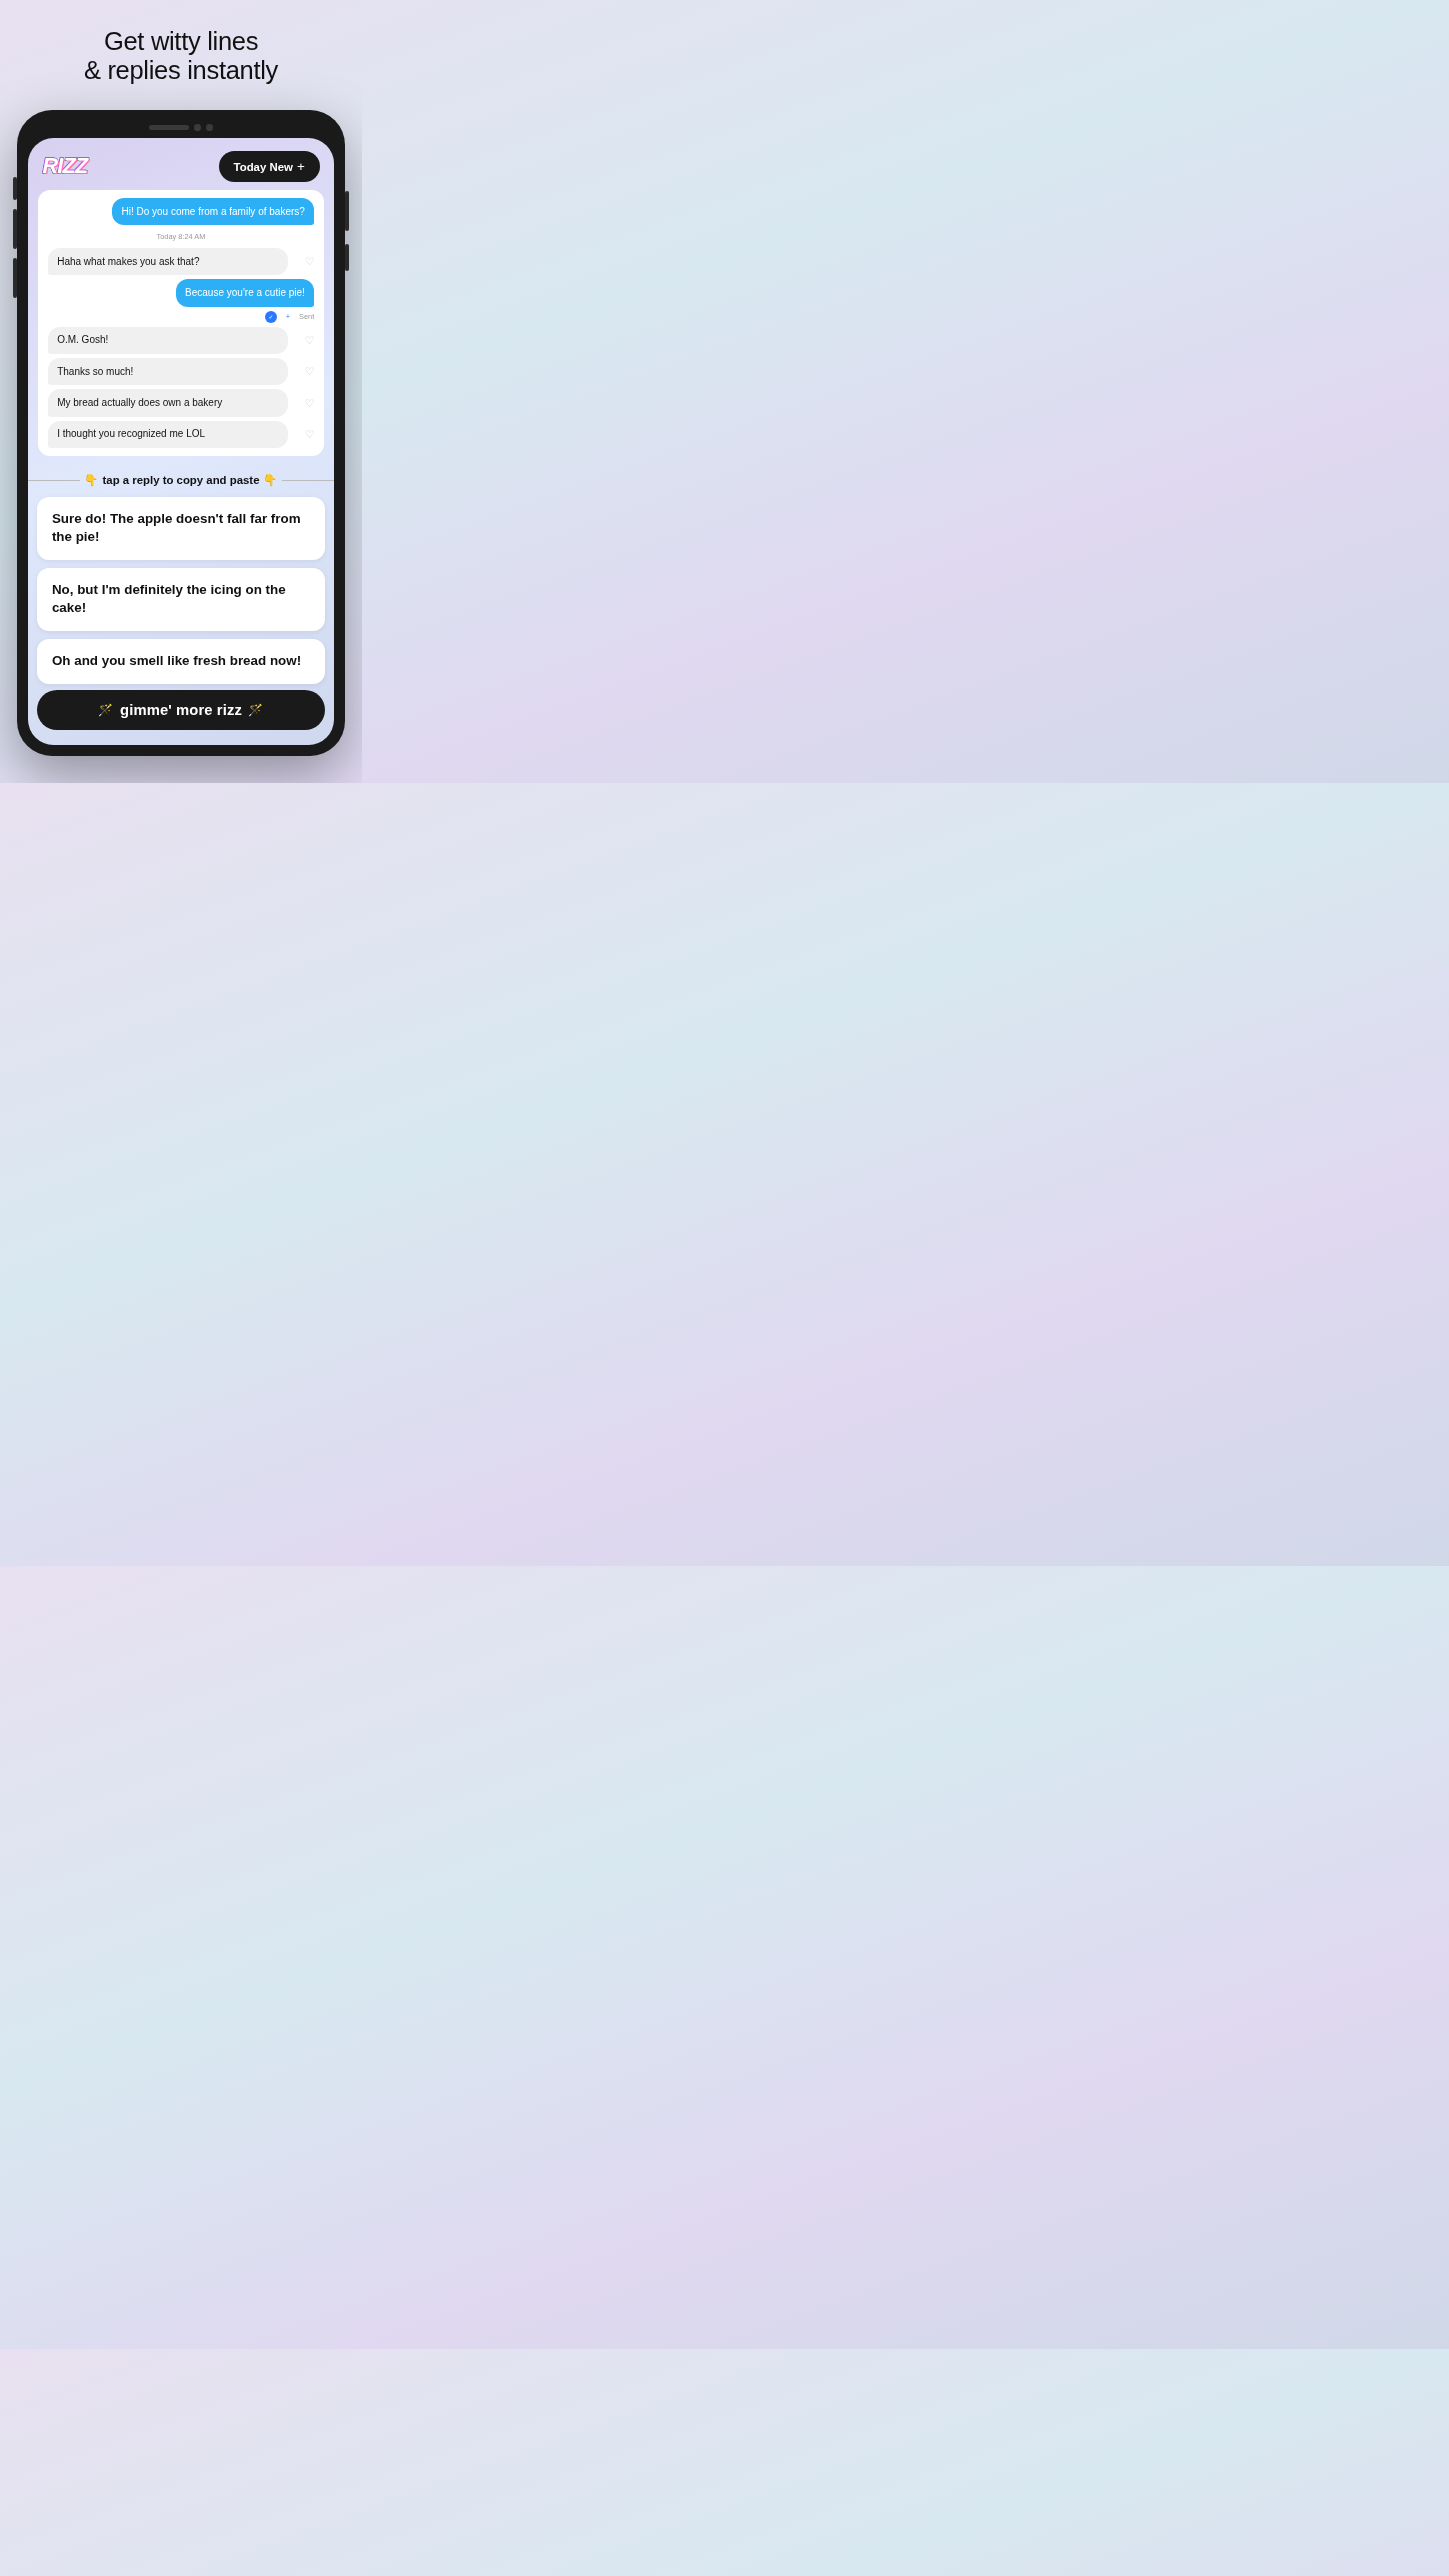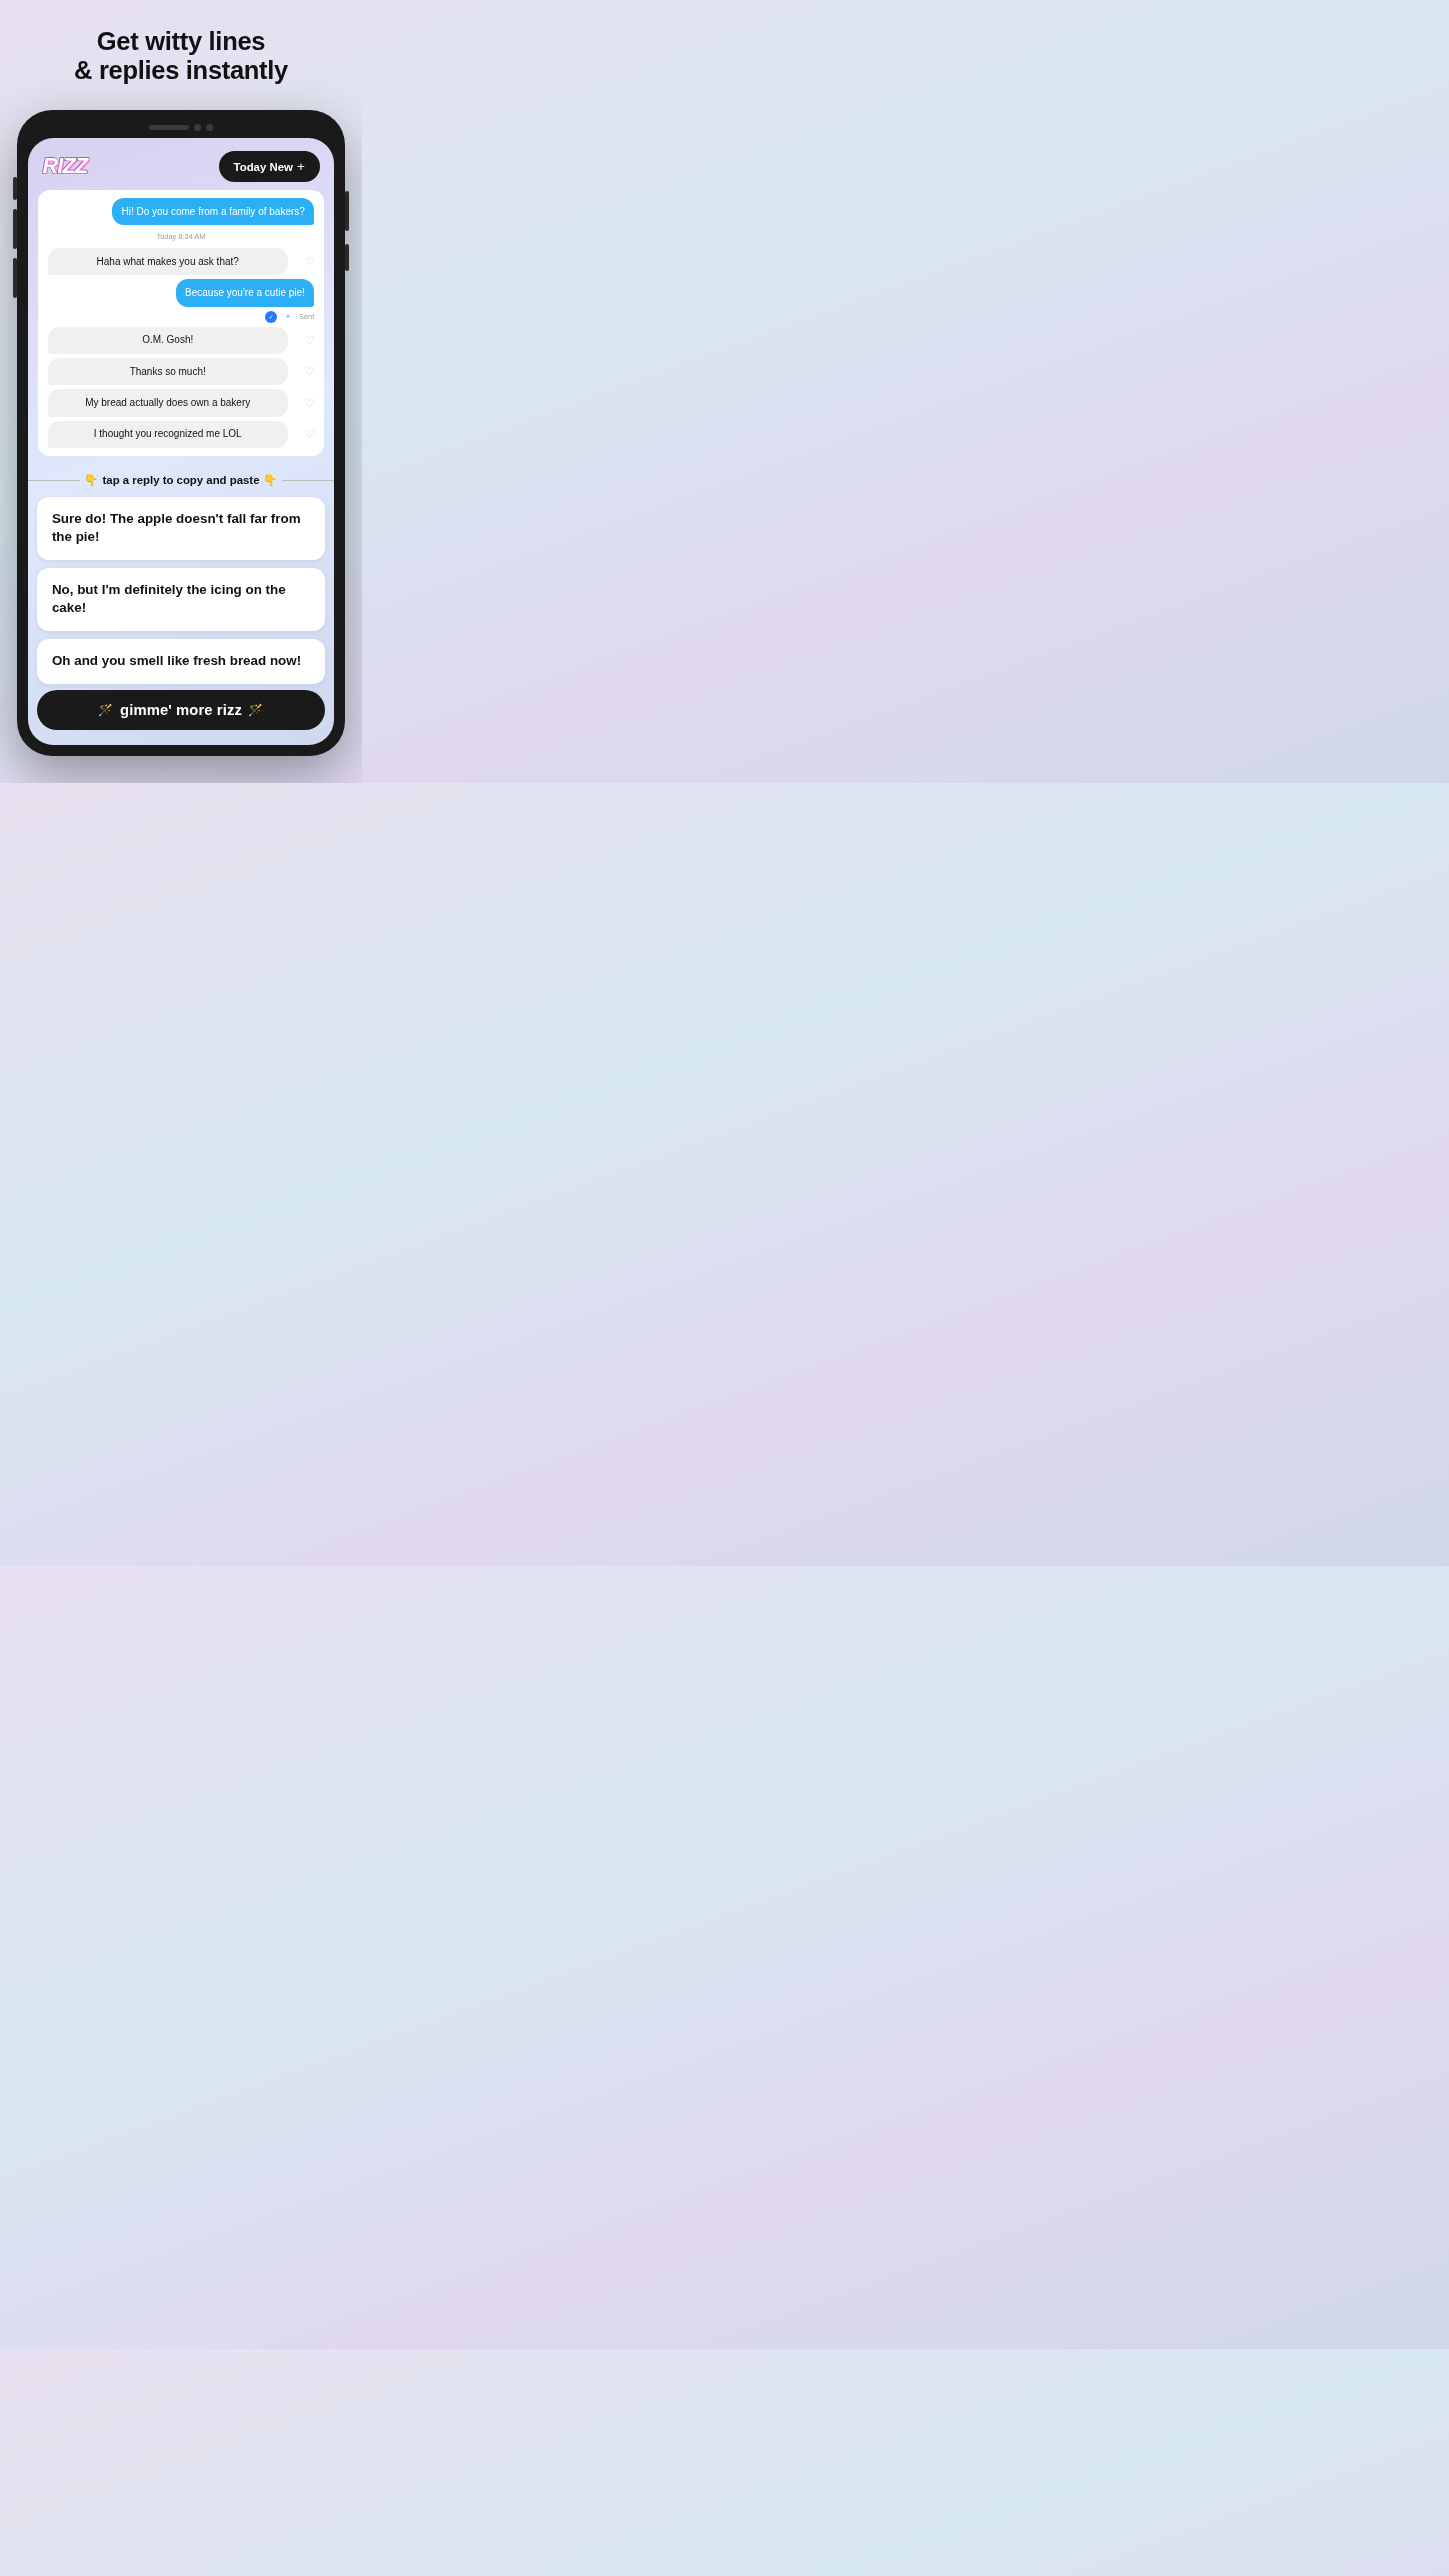--- a/index.html
+++ b/index.html
@@ -10,21 +10,21 @@
       background: linear-gradient(160deg, #e8e0f0 0%, #d8e8f0 40%, #e0d8f0 70%, #d0d8e8 100%);
       font-family: -apple-system, BlinkMacSystemFont, 'Segoe UI', sans-serif;
       display: flex;
       flex-direction: column;
       align-items: center;
       padding: 27px 13.4px 27px;
     }
 
     .page-title {
       font-size: 25.5px;
-      font-weight: 700;
+      font-weight: 400;
       color: #111;
       text-align: center;
       line-height: 1.15;
       margin-bottom: 24px;
       letter-spacing: -0.3px;
     }
 
     
     .phone-frame {
       width: 328px;
@@ -158,21 +158,20 @@
     .plus-badge {
       font-size: 6.7px;
       color: #2979ff;
     }
 
     
     .bubble-row {
       display: flex;
       align-items: center;
       gap: 17px;
-      text-align: center;
     }
 
     .bubble-received {
       background: #f0f0f0;
       color: #111;
       border-radius: 12px 12px 12px 2.7px;
       padding: 6.7px 9.4px;
       font-size: 10px;
       max-width: 78%;
       line-height: 1.4;

